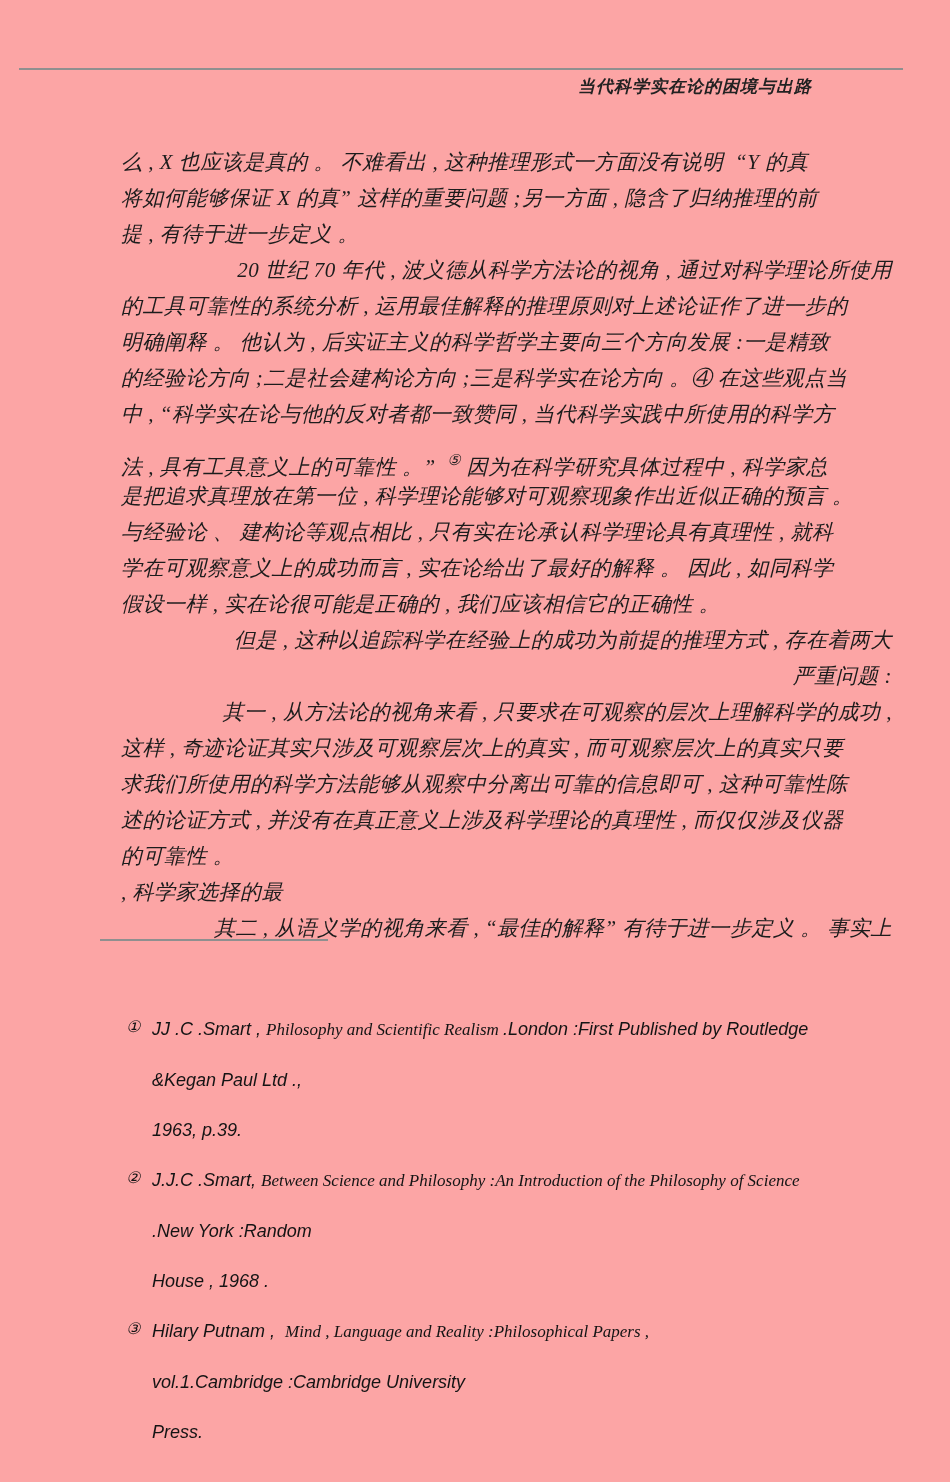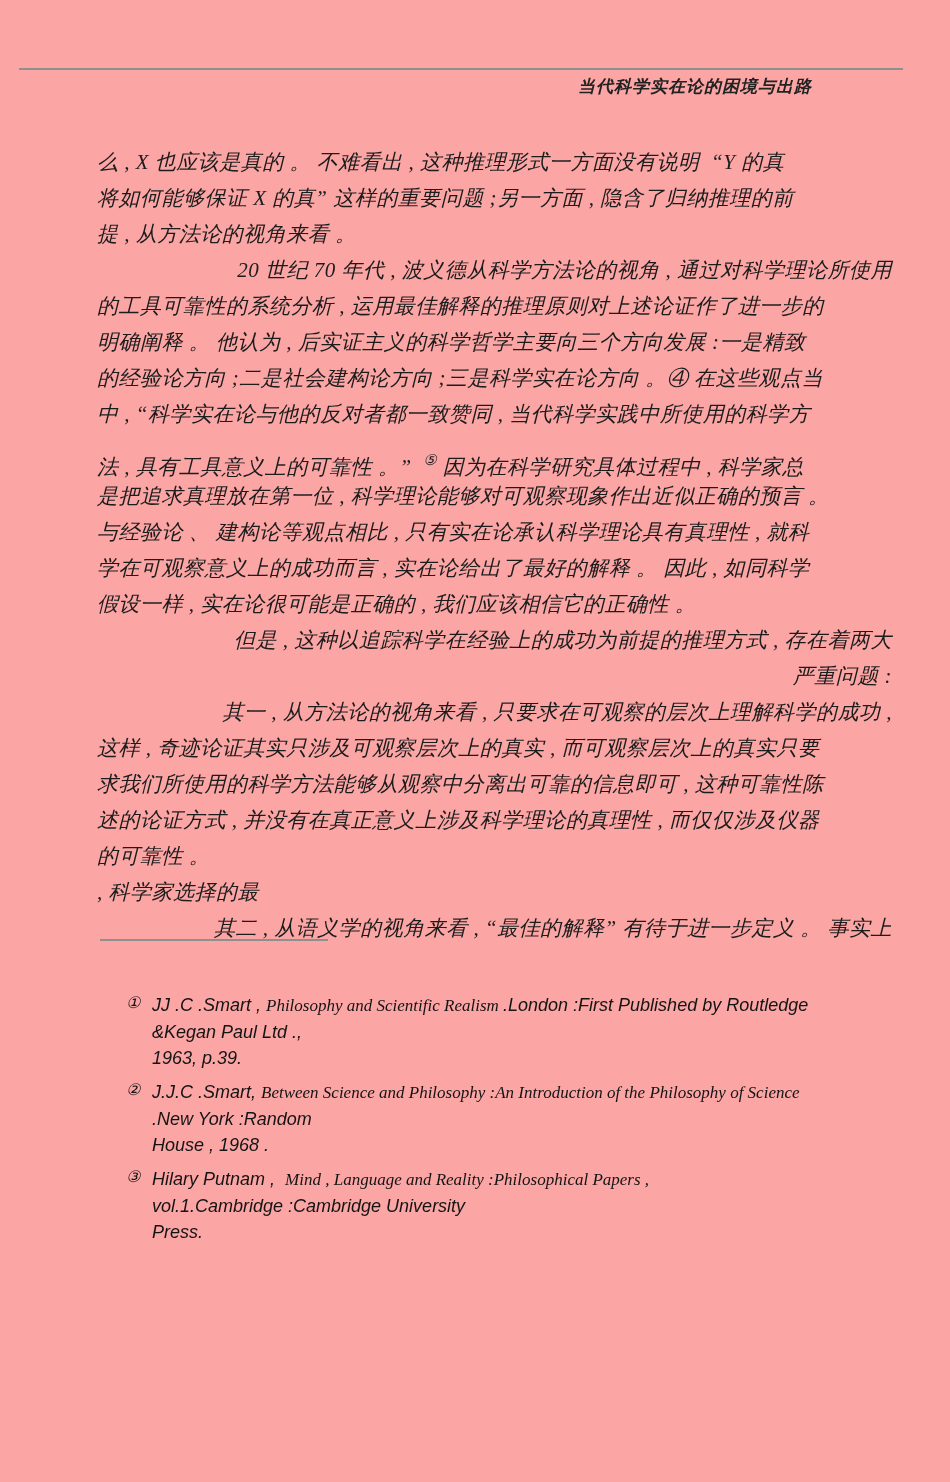--- a/index.html
+++ b/index.html
@@ -32,20 +32,21 @@
     position: absolute;
     left: 97px; top: 144px;
     width: 795px;
     font-size: 21px;
     letter-spacing: 0.5px;
   }
   .bline {
     height: 36px;
     line-height: 36px;
     white-space: pre;
+    margin-left: 24px;
   }
   .indent { padding-left: 51px; text-align: right; }
   .gap-above { margin-top: 10px; }
   .sup-ref {
     font-size: 15px;
     vertical-align: 9px;
     letter-spacing: 0;
   }
   .fn-sep {
     position: absolute;
@@ -67,39 +68,40 @@
     margin-bottom: 8px;
   }
   .fn-marker {
     position: absolute;
     left: -2px; top: 1px;
     font-size: 16px;
   }
   .fn-line {
     line-height: 26px;
     white-space: pre;
+    margin-top: 24px;
   }
   .fn-serif {
     font-family: "Liberation Serif", serif;
     font-size: 17px;
   }
   .fn-value { }
 </style>
 </head>
 <body>
 
 <div class="page">
 
   <div class="top-rule"></div>
   <div class="header-title">当代科学实在论的困境与出路</div>
 
   <div class="body-text">
     <div class="bline">么 , X 也应该是真的 。 不难看出 , 这种推理形式一方面没有说明  “Y 的真</div>
     <div class="bline">将如何能够保证 X 的真” 这样的重要问题 ;另一方面 , 隐含了归纳推理的前</div>
-    <div class="bline">提 , 从方法论的视角来看 。</div>
+    <div class="bline">提 , 有待于进一步定义 。</div>
     <div class="bline indent">20 世纪 70 年代 , 波义德从科学方法论的视角 , 通过对科学理论所使用</div>
     <div class="bline">的工具可靠性的系统分析 , 运用最佳解释的推理原则对上述论证作了进一步的</div>
     <div class="bline">明确阐释 。 他认为 , 后实证主义的科学哲学主要向三个方向发展 :一是精致</div>
     <div class="bline">的经验论方向 ;二是社会建构论方向 ;三是科学实在论方向 。④ 在这些观点当</div>
     <div class="bline">中 , “科学实在论与他的反对者都一致赞同 , 当代科学实践中所使用的科学方</div>
     <div class="bline gap-above"><span>法 , 具有工具意义上的可靠性 。”  </span><span class="sup-ref">⑤</span><span> 因为在科学研究具体过程中 , 科学家总</span></div>
     <div class="bline">是把追求真理放在第一位 , 科学理论能够对可观察现象作出近似正确的预言 。</div>
     <div class="bline">与经验论 、 建构论等观点相比 , 只有实在论承认科学理论具有真理性 , 就科</div>
     <div class="bline">学在可观察意义上的成功而言 , 实在论给出了最好的解释 。 因此 , 如同科学</div>
     <div class="bline">假设一样 , 实在论很可能是正确的 , 我们应该相信它的正确性 。</div>

